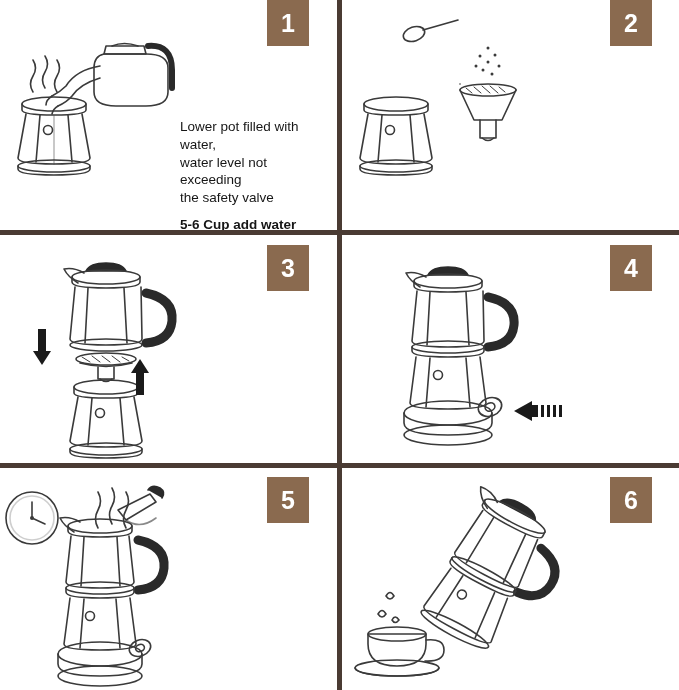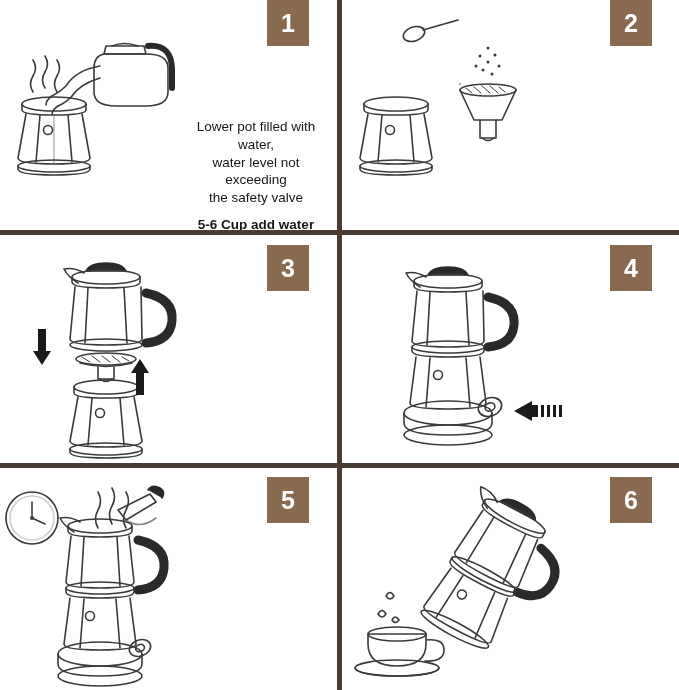--- a/index.html
+++ b/index.html
@@ -60,21 +60,20 @@
   .badge.b5 { left: 267px; top: 477px; }
   .badge.b6 { left: 610px; top: 477px; }
 
   
   .caption {
     position: absolute;
     font-size: 13.5px;
     line-height: 1.32;
     color: #161616;
     white-space: pre-line;
-    text-align: center;
   }
   .caption strong { font-weight: bold; display: block; margin-top: 9px; }
 
   .cap1 { left: 180px; top: 118px; width: 152px; }
 
   .art {
     position: absolute;
     left: 0; top: 0;
   }
   svg { display: block; }

